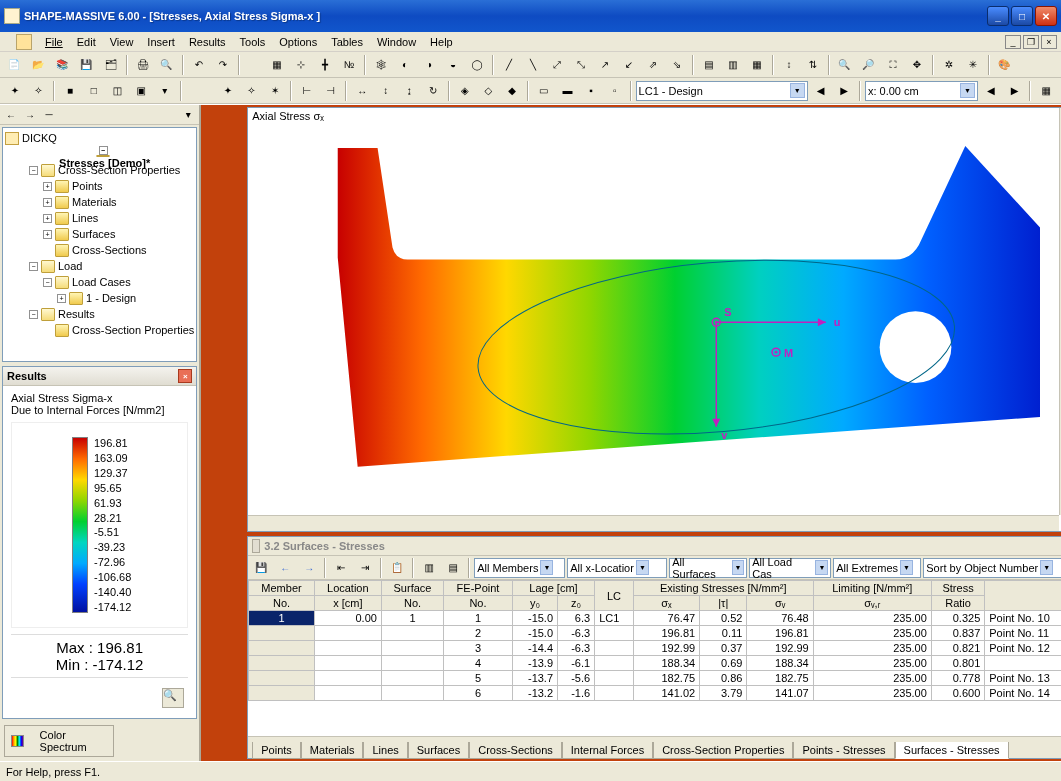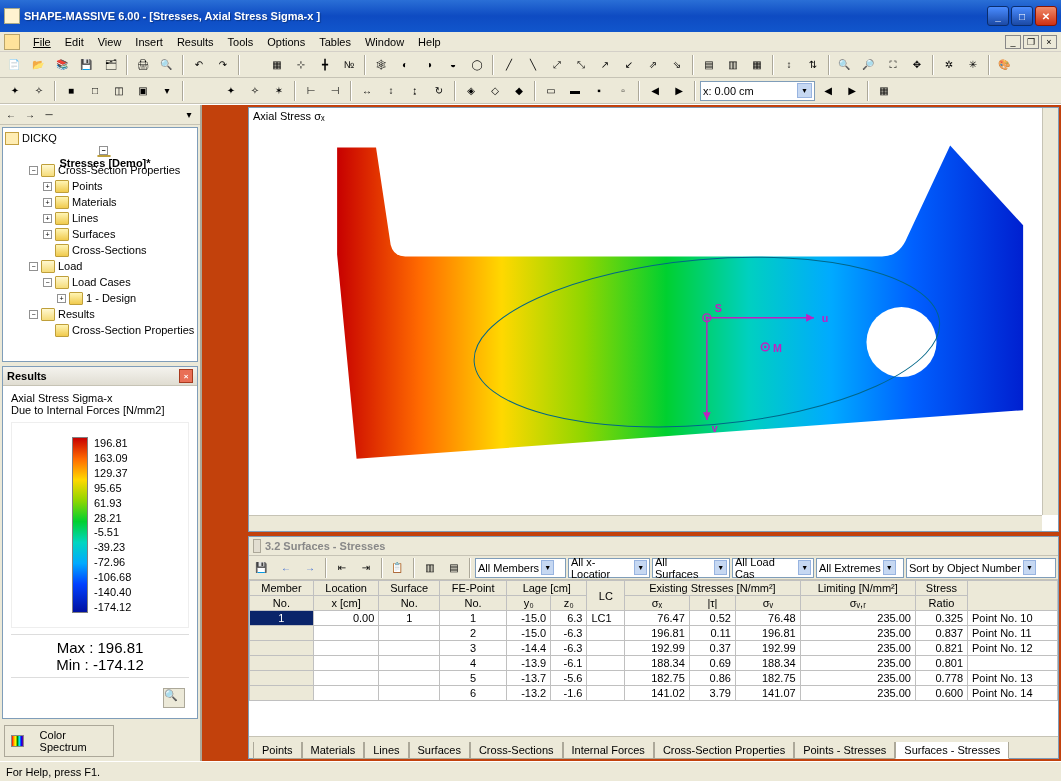--- a/index.html
+++ b/index.html
@@ -26,21 +26,21 @@
 .titlebar .title { flex:1; text-shadow: 1px 1px 1px rgba(0,0,0,0.3); }
 .winbtns { display:flex; gap:2px; }
 .winbtn { width:22px; height:20px; background:linear-gradient(to bottom,#4a8cff,#1b49a5); border:1px solid #0a2d6d; border-radius:3px; color:#fff; font-weight:bold; font-size:10px; display:flex; align-items:center; justify-content:center; }
 .winbtn.close { background:linear-gradient(to bottom,#f08b6a,#cf3012); border-color:#8a1400; }
 
 .menubar {
   height: 20px;
   background: #ece9d8;
   display: flex;
   align-items: center;
-  padding: 0 4px;
+  padding: 0 16px;
   border-bottom: 1px solid #d4d0c8;
   position: relative;
 }
 .menubar .menu-icon { width:16px; height:16px; background:#ffe39b; border:1px solid #b9a46a; margin-right:6px; }
 .menubar .menu-item { padding: 2px 7px; cursor:default; }
 .menubar .menu-item u { text-decoration: underline; }
 .menubar .right-controls { position:absolute; right:4px; display:flex; gap:2px; }
 .menubar .rc { width:16px; height:14px; border:1px solid #888; background:#ece9d8; font-size:9px; display:flex; align-items:center; justify-content:center; }
 
 .toolbar {
@@ -233,20 +233,25 @@
   <div class="tsep"></div>
   <div class="tbtn">◈</div>
   <div class="tbtn">◇</div>
   <div class="tbtn">◆</div>
   <div class="tsep"></div>
   <div class="tbtn">▭</div>
   <div class="tbtn">▬</div>
   <div class="tbtn">▪</div>
   <div class="tbtn">▫</div>
   <div class="tsep"></div>
+  <div class="tcombo" style="width:175px">
+    <span>LC1 - Design</span>
+    <div style="flex:1"></div>
+    <div class="dd">▼</div>
+  </div>
   <div class="tbtn">◀</div>
   <div class="tbtn">▶</div>
   <div class="tsep"></div>
   <div class="tcombo" style="width:115px">
     <span>x: 0.00 cm</span>
     <div style="flex:1"></div>
     <div class="dd">▼</div>
   </div>
   <div class="tbtn">◀</div>
   <div class="tbtn">▶</div>
@@ -432,21 +437,21 @@
         <div class="tsep"></div>
         <div class="tbtn">📋</div>
         <div class="tsep"></div>
         <div class="tbtn">▥</div>
         <div class="tbtn">▤</div>
         <div class="tsep"></div>
         <div class="tt-combo" style="width:91px">
             <span>All Members</span>
             <div class="dd">▼</div>
           </div>
-        <div class="tt-combo" style="width:82px">
+        <div class="tt-combo" style="width:100px">
             <span>All x-Locatior</span>
             <div class="dd">▼</div>
           </div>
         <div class="tt-combo" style="width:78px">
             <span>All Surfaces</span>
             <div class="dd">▼</div>
           </div>
         <div class="tt-combo" style="width:82px">
             <span>All Load Cas</span>
             <div class="dd">▼</div>

